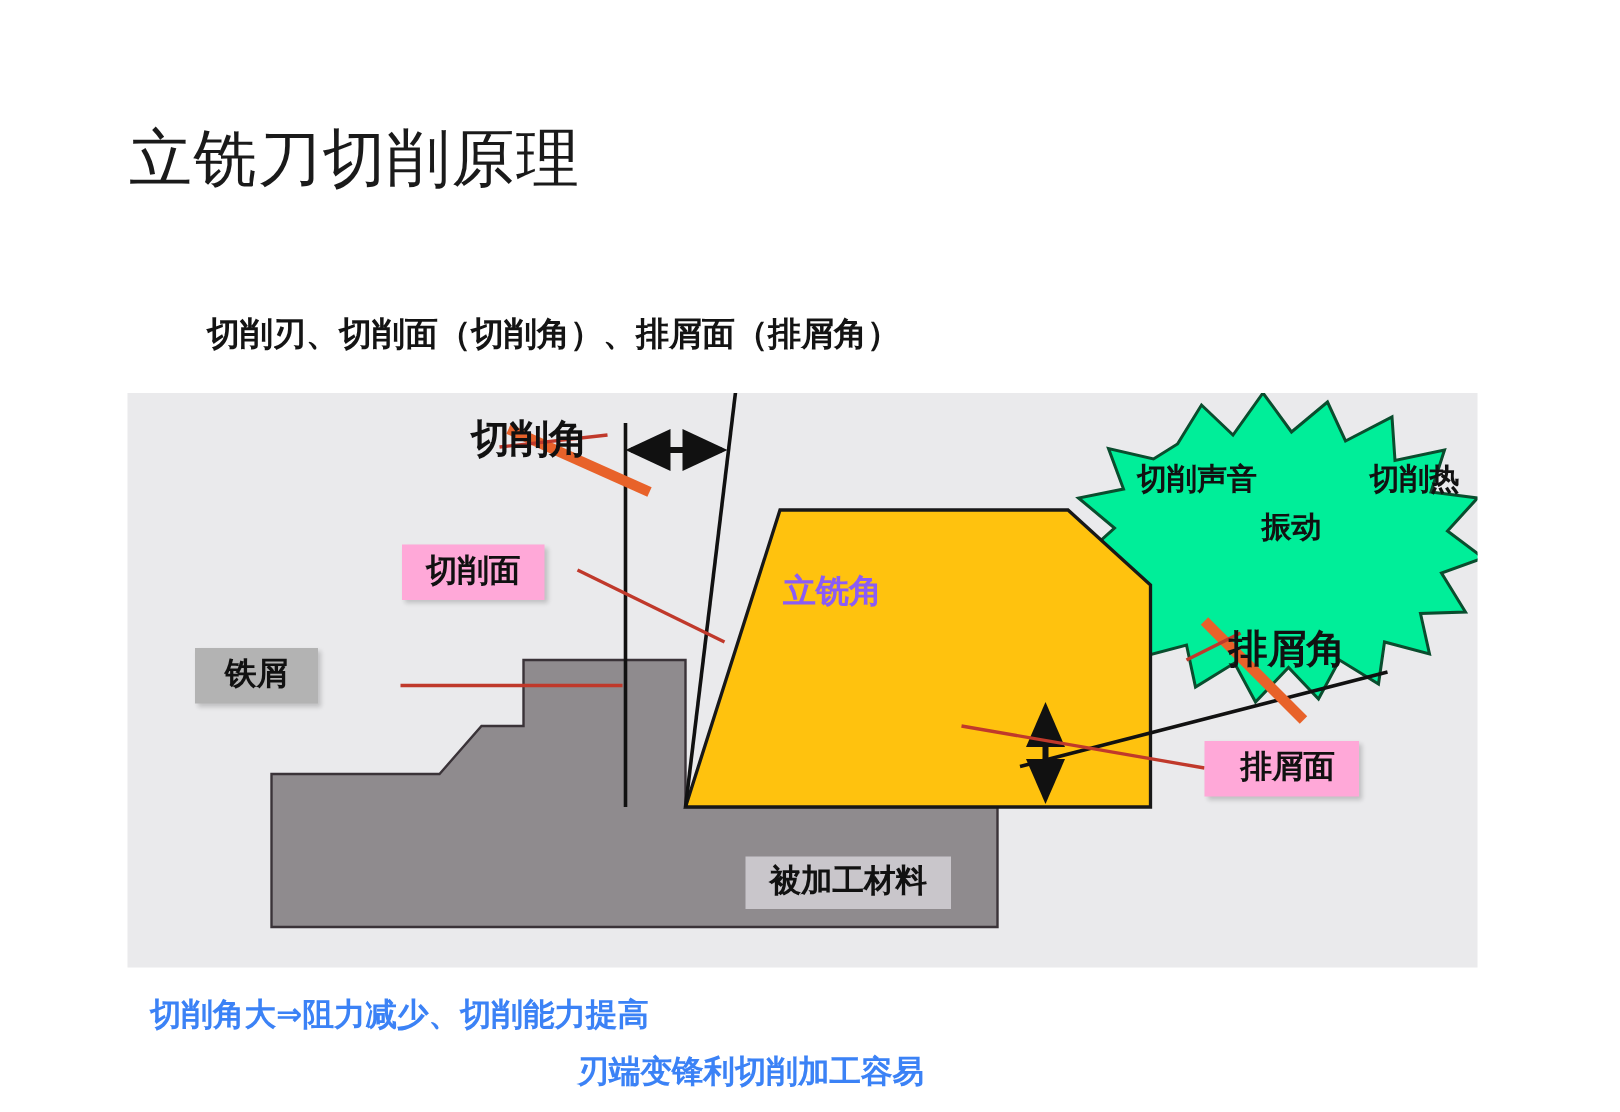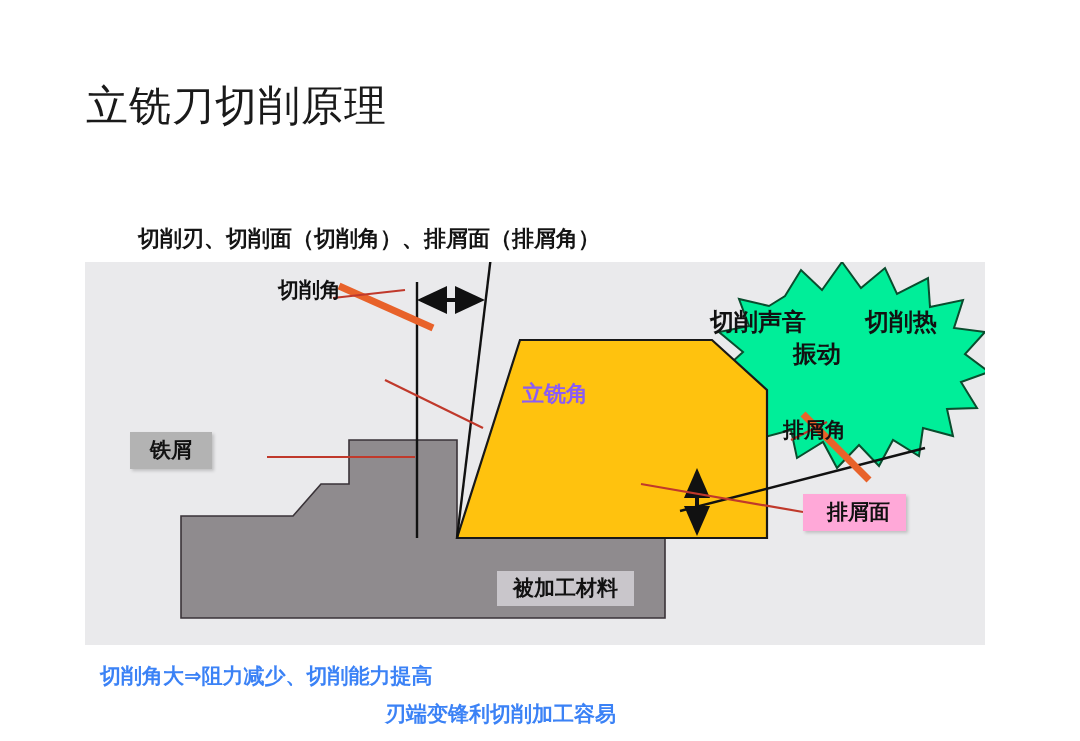--- a/index.html
+++ b/index.html
@@ -24,21 +24,21 @@
     font-weight: 400;
     color: #1a1a1a;
     letter-spacing: 1px;
     white-space: nowrap;
   }
 
   
   #subtitle {
     position: absolute;
     left: 138px;
-    top: 224px;
+    top: 208px;
     font-size: 22px;
     font-weight: 700;
     color: #141414;
     white-space: nowrap;
   }
 
   
   #diagram-panel {
     position: absolute;
     left: 85px;
@@ -58,21 +58,22 @@
 
   
   .lbl {
     position: absolute;
     font-weight: 700;
     color: #111111;
     white-space: nowrap;
     line-height: 1;
   }
   .lbl-plain {
-    font-size: 21px;
+    font-size: 26px;
+    margin-left: 36px;
   }
   .box-pink {
     background: #ffa8d8;
     padding: 7px 16px 9px 16px;
     font-size: 21px;
     box-shadow: 2px 2px 3px rgba(0,0,0,0.18);
   }
   .box-gray {
     background: #b3b3b3;
     padding: 7px 20px 9px 20px;
@@ -82,22 +83,23 @@
   .box-lightgray {
     background: #c9c6cb;
     padding: 6px 16px 8px 16px;
     font-size: 21px;
   }
   .on-yellow {
     font-size: 22px;
     color: #8b5cf6;
   }
   .on-green {
-    font-size: 24px;
+    font-size: 20px;
     color: #111111;
+    margin-left: 48px;
   }
 
   
   #label-cut-angle      { left: 193px; top: 17px; }
   #label-cut-face       { left: 183px; top: 101px; }
   #label-chip           { left: 45px;  top: 170px; }
   #label-endmill-angle  { left: 437px; top: 121px; }
   #label-sound          { left: 625px; top: 48px; }
   #label-heat           { left: 780px; top: 48px; }
   #label-vibration      { left: 708px; top: 80px; }
@@ -162,20 +164,21 @@
 
     <line x1="248" y1="36" x2="320" y2="28" stroke="#c0392b" stroke-width="2.2"></line>
     <line x1="300" y1="118" x2="398" y2="166" stroke="#c0392b" stroke-width="2.2"></line>
     <line x1="182" y1="195" x2="330" y2="195" stroke="#c0392b" stroke-width="2.2"></line>
     <line x1="718" y1="250" x2="556" y2="222" stroke="#c0392b" stroke-width="2.2"></line>
     <line x1="706" y1="178" x2="742" y2="160" stroke="#c0392b" stroke-width="2.2"></line>
   </svg>
 
   <div class="lbl lbl-plain" id="label-cut-angle">切削角</div>
 
+  <div class="lbl box-pink" id="label-cut-face">切削面</div>
 
   <div class="lbl box-gray" id="label-chip">铁屑</div>
 
   <div class="lbl on-yellow" id="label-endmill-angle">立铣角</div>
 
   <div class="lbl on-green" id="label-sound">切削声音</div>
 
   <div class="lbl on-green" id="label-heat">切削热</div>
 
   <div class="lbl on-green" id="label-vibration">振动</div>

